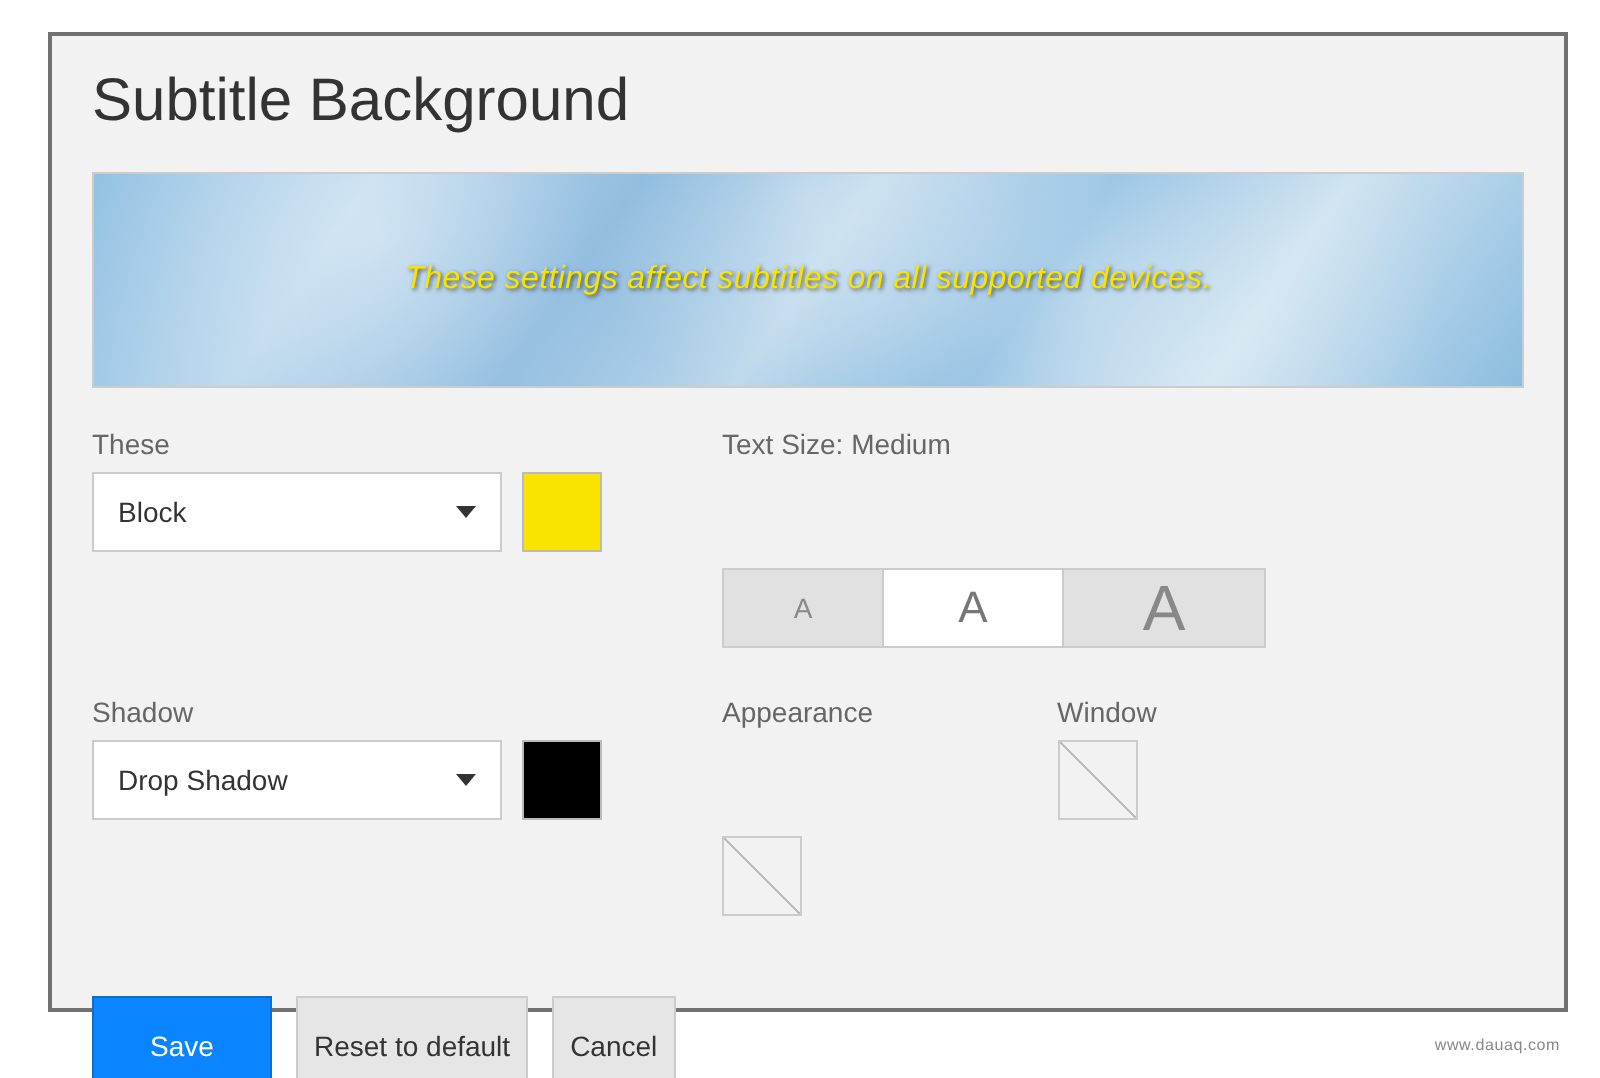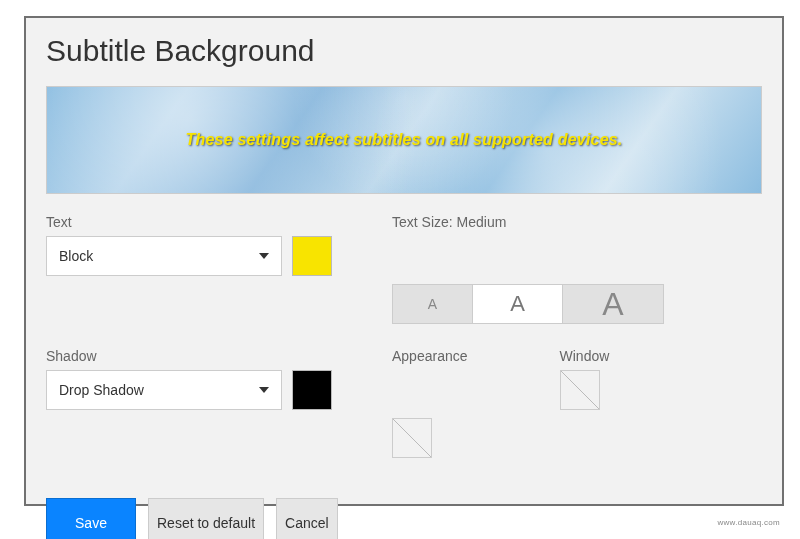--- a/index.html
+++ b/index.html
@@ -43,21 +43,21 @@
       position: absolute;
       inset: 0;
       background: radial-gradient(circle at 20% 30%, rgba(255,255,255,0.5) 0%, rgba(255,255,255,0) 40%),
                   radial-gradient(circle at 70% 60%, rgba(255,255,255,0.4) 0%, rgba(255,255,255,0) 35%),
                   radial-gradient(circle at 50% 10%, rgba(255,255,255,0.3) 0%, rgba(255,255,255,0) 30%);
     }
     .preview-text {
       position: relative;
       color: #f8e400;
       font-size: 16px;
-      font-weight: bold;
+      font-weight: normal;
       font-style: italic;
       text-shadow: 1px 1px 2px rgba(0,0,0,0.6);
       letter-spacing: 0.2px;
     }
     .controls-row {
       display: flex;
       gap: 40px;
       margin-bottom: 24px;
     }
     .control-group {
@@ -68,21 +68,21 @@
       font-size: 14px;
       color: #666;
       margin-bottom: 6px;
     }
     .select-row {
       display: flex;
       align-items: center;
       gap: 10px;
     }
     .select-box {
-      width: 236px;
+      width: 205px;
       height: 40px;
       background: #fff;
       border: 1px solid #ccc;
       display: flex;
       align-items: center;
       justify-content: space-between;
       padding: 0 12px;
       font-size: 14px;
       color: #333;
       cursor: pointer;
@@ -184,21 +184,21 @@
 <div class="page-frame">
 
   <h1 class="page-title">Subtitle Background</h1>
 
   <div class="preview-band">
     <span class="preview-text">These settings affect subtitles on all supported devices.</span>
   </div>
 
   <div class="controls-row">
     <div class="control-group">
-      <span class="control-label">Text</span>
+      <span class="control-label">These</span>
       <div class="select-row">
         <div class="select-box">
           <span>Block</span>
           <span class="caret"></span>
         </div>
         <div class="color-swatch swatch-yellow" title="#f8e400"></div>
       </div>
     </div>
 
     <div class="control-group textsize-group">

